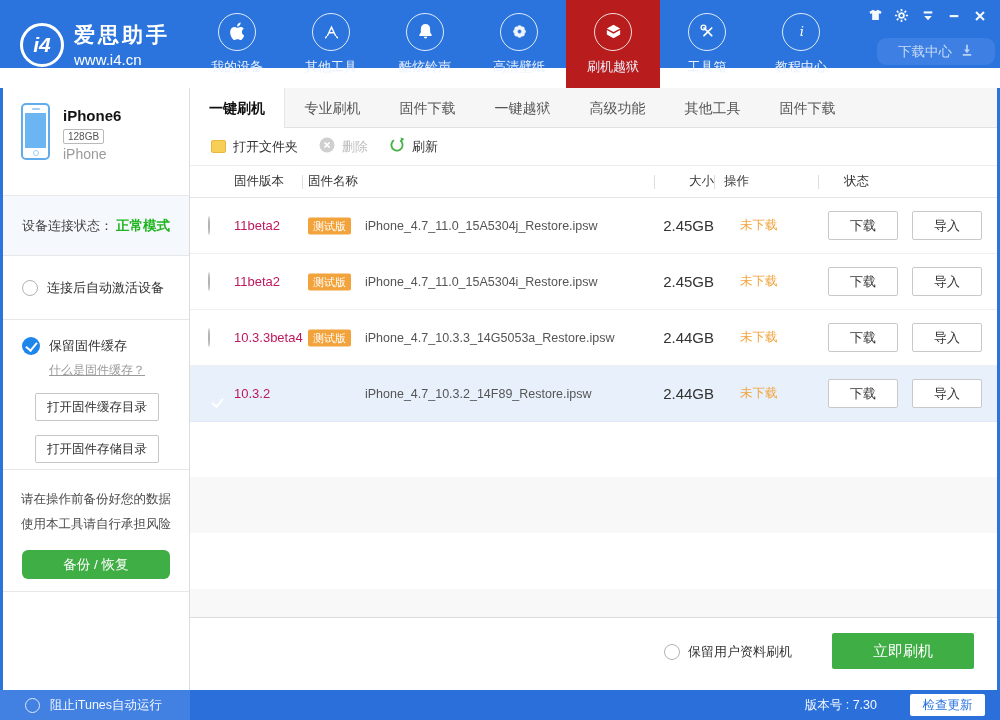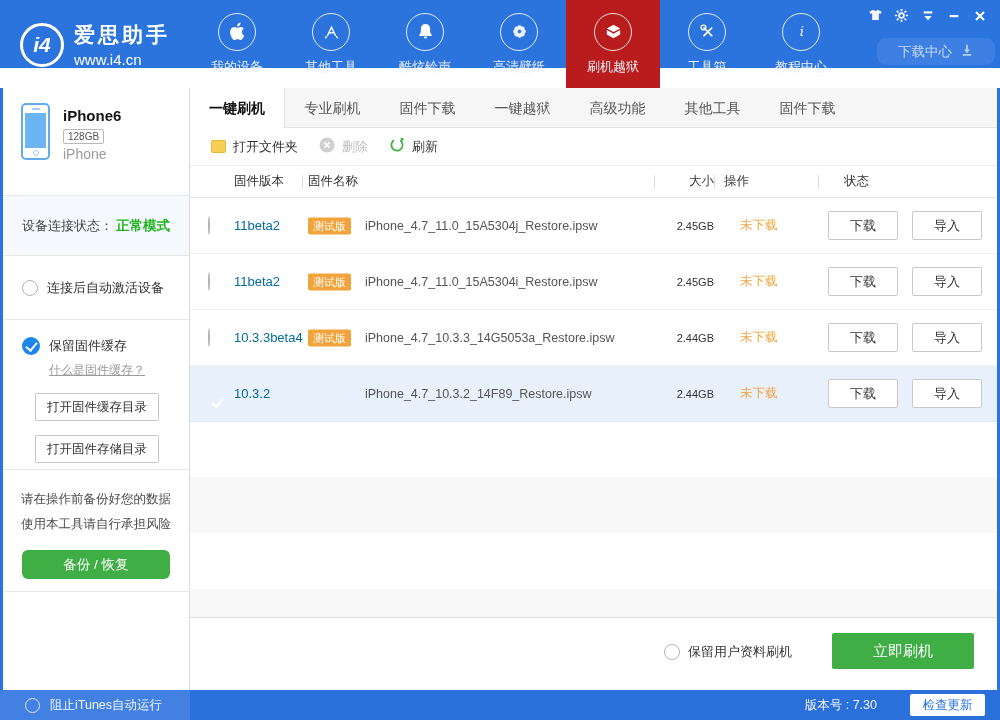--- a/index.html
+++ b/index.html
@@ -90,25 +90,25 @@
   .th { position:relative; height:100%; display:flex; align-items:center; }
   .th.sep::before { content:''; position:absolute; left:0; top:9px; height:14px; border-left:1px solid #ddd; }
   .th-name { padding-left:6px; } .th-size { justify-content:flex-end; } .th-status { padding-left:26px; } .th-ops { padding-left:10px; }
 
   .row { height:56px; display:grid; grid-template-columns:44px 68px 352px 60px 104px 1fr; align-items:center;
          border-bottom:1px solid #efefef; cursor:pointer; }
   .row.selected { background:#e8f1fb; border-bottom-color:#dde9f6; }
   .cell-radio { padding-left:18px; }
   .check-sm { width:17px; height:17px; border-radius:50%; background:#1c86ea; position:relative; cursor:pointer; }
   .check-sm::after { content:''; position:absolute; left:5.5px; top:2.5px; width:5px; height:9px; border-right:2px solid #fff; border-bottom:2px solid #fff; transform:rotate(40deg); }
-  .cell-version { font-size:13px; color:#0369a1; white-space:nowrap; }
+  .cell-version { font-size:13px; color:#be185d; white-space:nowrap; }
   .cell-name { position:relative; padding-left:63px; font-size:12.5px; color:#555; white-space:nowrap; }
   .badge { position:absolute; left:6px; top:50%; transform:translateY(-50%); background:#f2a33c; color:#fff; font-size:11px;
            padding:3px 5px; border-radius:2px; line-height:1; }
-  .cell-size { text-align:right; color:#333; font-size:11px; }
+  .cell-size { text-align:right; color:#333; font-size:15px; }
   .cell-status { padding-left:26px; color:#f2a33c; font-size:12.5px; }
   .cell-ops { display:flex; gap:14px; padding-left:10px; }
   .op-btn { width:70px; height:29px; background:#fff; border:1px solid #c9c9c9; border-radius:2px; font-size:13px; color:#333;
             display:flex; align-items:center; justify-content:center; cursor:pointer; font-family:inherit; }
 
   .empty-row { width:100%; }
   .er1 { height:55px; background:#fff; } .er2 { height:56px; background:#f8f8f8; }
   .er3 { height:56px; background:#fff; } .er4 { height:28px; background:#f8f8f8; }
 
   .bottom-panel { position:absolute; left:0; bottom:0; width:100%; height:73px; border-top:1px solid #dcdcdc; background:#fff; }

